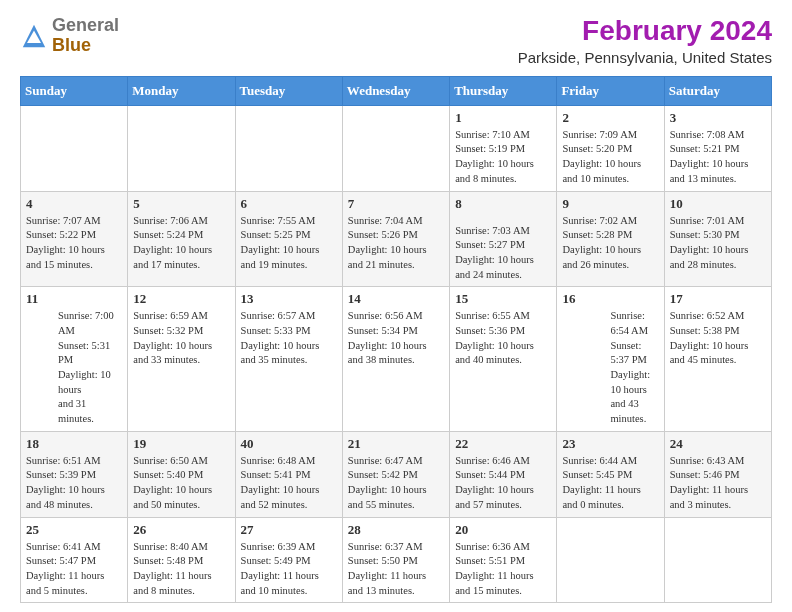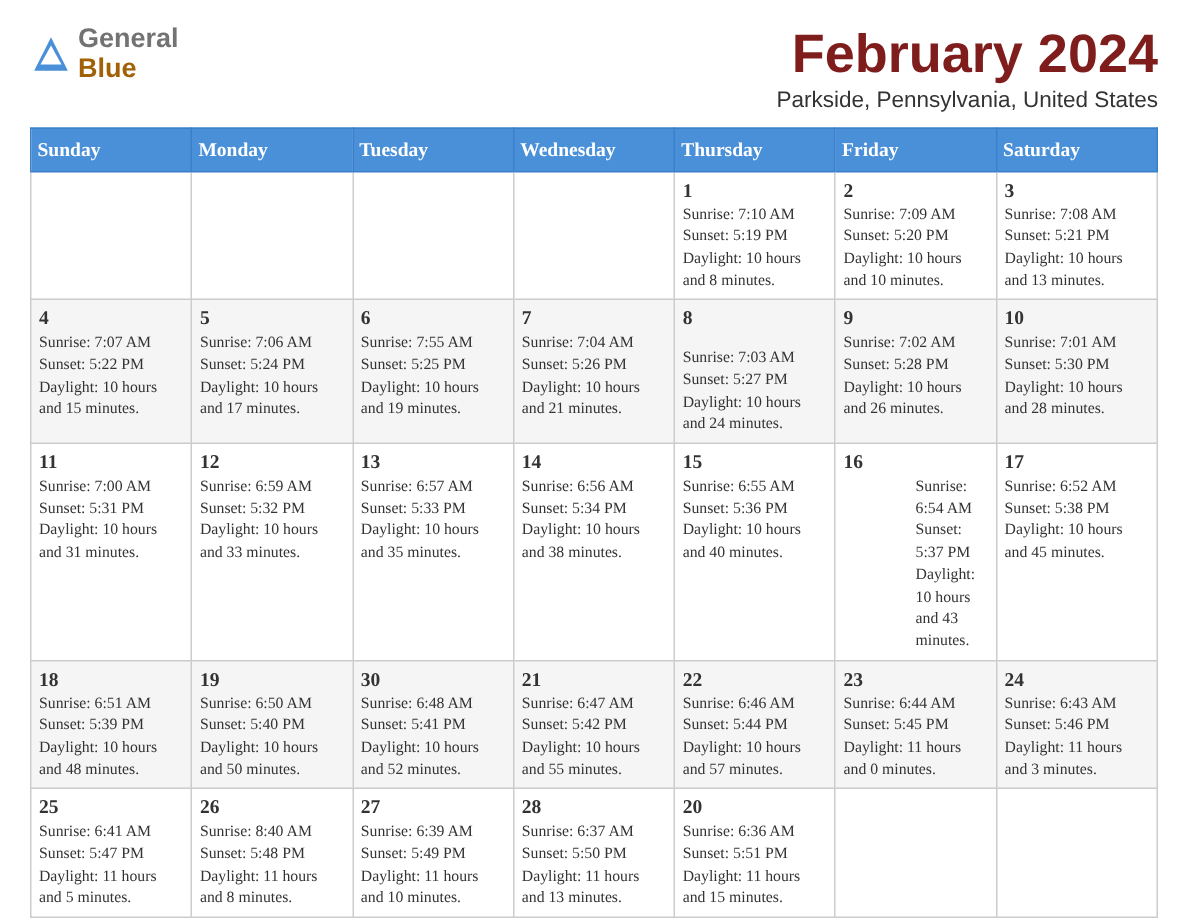--- a/index.html
+++ b/index.html
@@ -31,23 +31,23 @@
     .logo-general { color: #737373; }
     .logo-blue { color: #a16207; }
     .logo-icon {
       width: 28px;
       height: 28px;
     }
     .title-section {
       text-align: right;
     }
     .month-year {
-      font-size: 36px;
+      font-size: 28px;
       font-weight: bold;
-      color: #7f1d1d;
+      color: #a21caf;
       line-height: 1.1;
     }
     .location {
       font-size: 15px;
       color: #333;
       margin-top: 2px;
     }
     .calendar {
       width: 100%;
       border-collapse: collapse;
@@ -199,21 +199,21 @@
           <div class="day-number">10</div>
           <div class="day-info" style="white-space: pre-line;">Sunrise: 7:01 AM
 Sunset: 5:30 PM
 Daylight: 10 hours
 and 28 minutes.</div>
         </td>
       </tr>
       <tr>
         <td>
           <div class="day-number">11</div>
-          <div class="day-info" style="white-space: pre-line;">Sunrise: 7:00 AM
+          <div class="day-info" style="white-space: pre-line; margin-left: 32px;">Sunrise: 7:00 AM
 Sunset: 5:31 PM
 Daylight: 10 hours
 and 31 minutes.</div>
         </td>
         <td>
           <div class="day-number">12</div>
           <div class="day-info" style="white-space: pre-line;">Sunrise: 6:59 AM
 Sunset: 5:32 PM
 Daylight: 10 hours
 and 33 minutes.</div>
@@ -263,21 +263,21 @@
 and 48 minutes.</div>
         </td>
         <td>
           <div class="day-number">19</div>
           <div class="day-info" style="white-space: pre-line;">Sunrise: 6:50 AM
 Sunset: 5:40 PM
 Daylight: 10 hours
 and 50 minutes.</div>
         </td>
         <td>
-          <div class="day-number">30</div>
+          <div class="day-number">40</div>
           <div class="day-info" style="white-space: pre-line;">Sunrise: 6:48 AM
 Sunset: 5:41 PM
 Daylight: 10 hours
 and 52 minutes.</div>
         </td>
         <td>
           <div class="day-number">21</div>
           <div class="day-info" style="white-space: pre-line;">Sunrise: 6:47 AM
 Sunset: 5:42 PM
 Daylight: 10 hours

